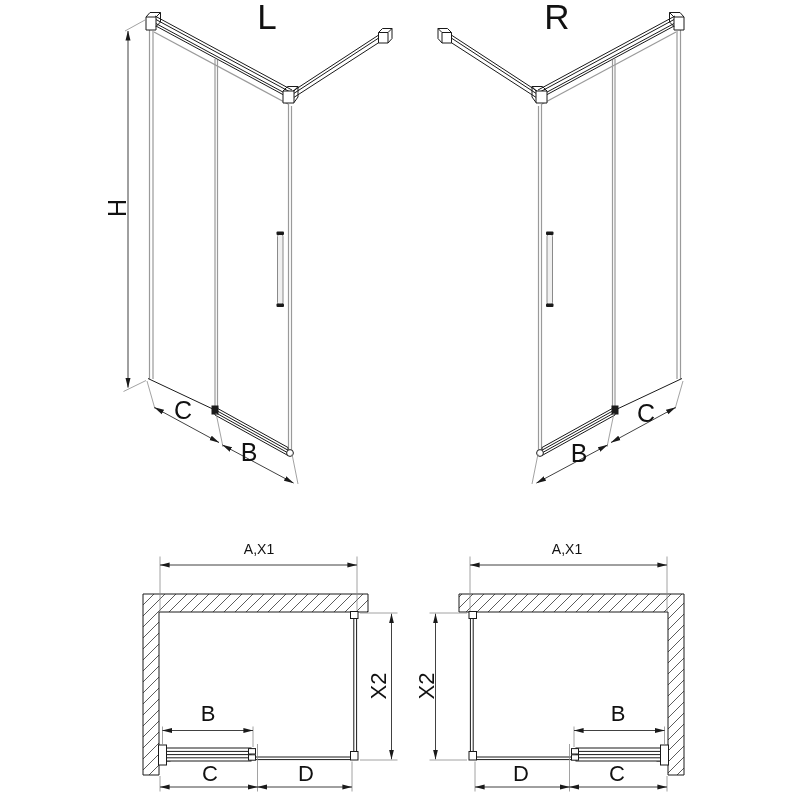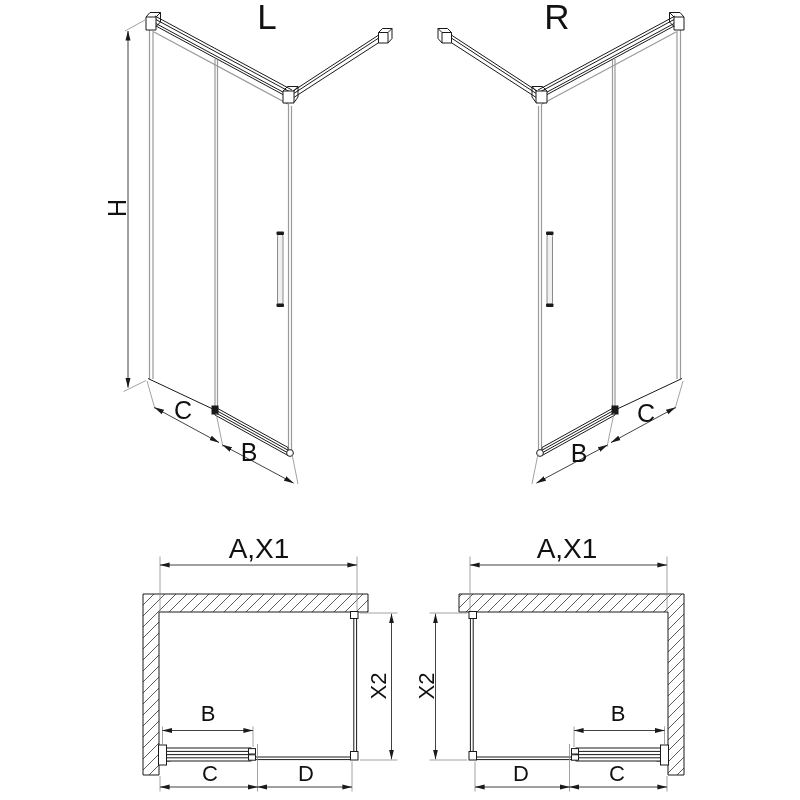--- a/index.html
+++ b/index.html
@@ -17,21 +17,21 @@
   .wf{fill:#ffffff;stroke:#1a1a1a;stroke-width:1;}
   .bk{fill:#1a1a1a;stroke:none;}
   .wall{fill:url(#hatch);stroke:#1a1a1a;stroke-width:1;}
   
   .lbl{position:absolute;transform:translate(-50%,-50%);white-space:nowrap;
        color:#111;line-height:1;}
   .rot{transform:translate(-50%,-50%) rotate(-90deg);}
   .lbl-xl{font-size:35px;}
   .lbl-lg{font-size:25px;}
   .lbl-md{font-size:22px;}
-  .lbl-sm{font-size:28px;}
+  .lbl-sm{font-size:14px;}
 </style>
 </head>
 <body>
 
 <div class="canvas">
 
   <svg width="800" height="800" viewBox="0 0 800 800">
     <defs>
       <marker id="arr" viewBox="0 0 10 6" refX="9.6" refY="3" markerWidth="10" markerHeight="6" markerUnits="userSpaceOnUse" orient="auto-start-reverse">
         <path d="M10,3 L0,0.5 L0,5.5 Z" fill="#1a1a1a"></path>

